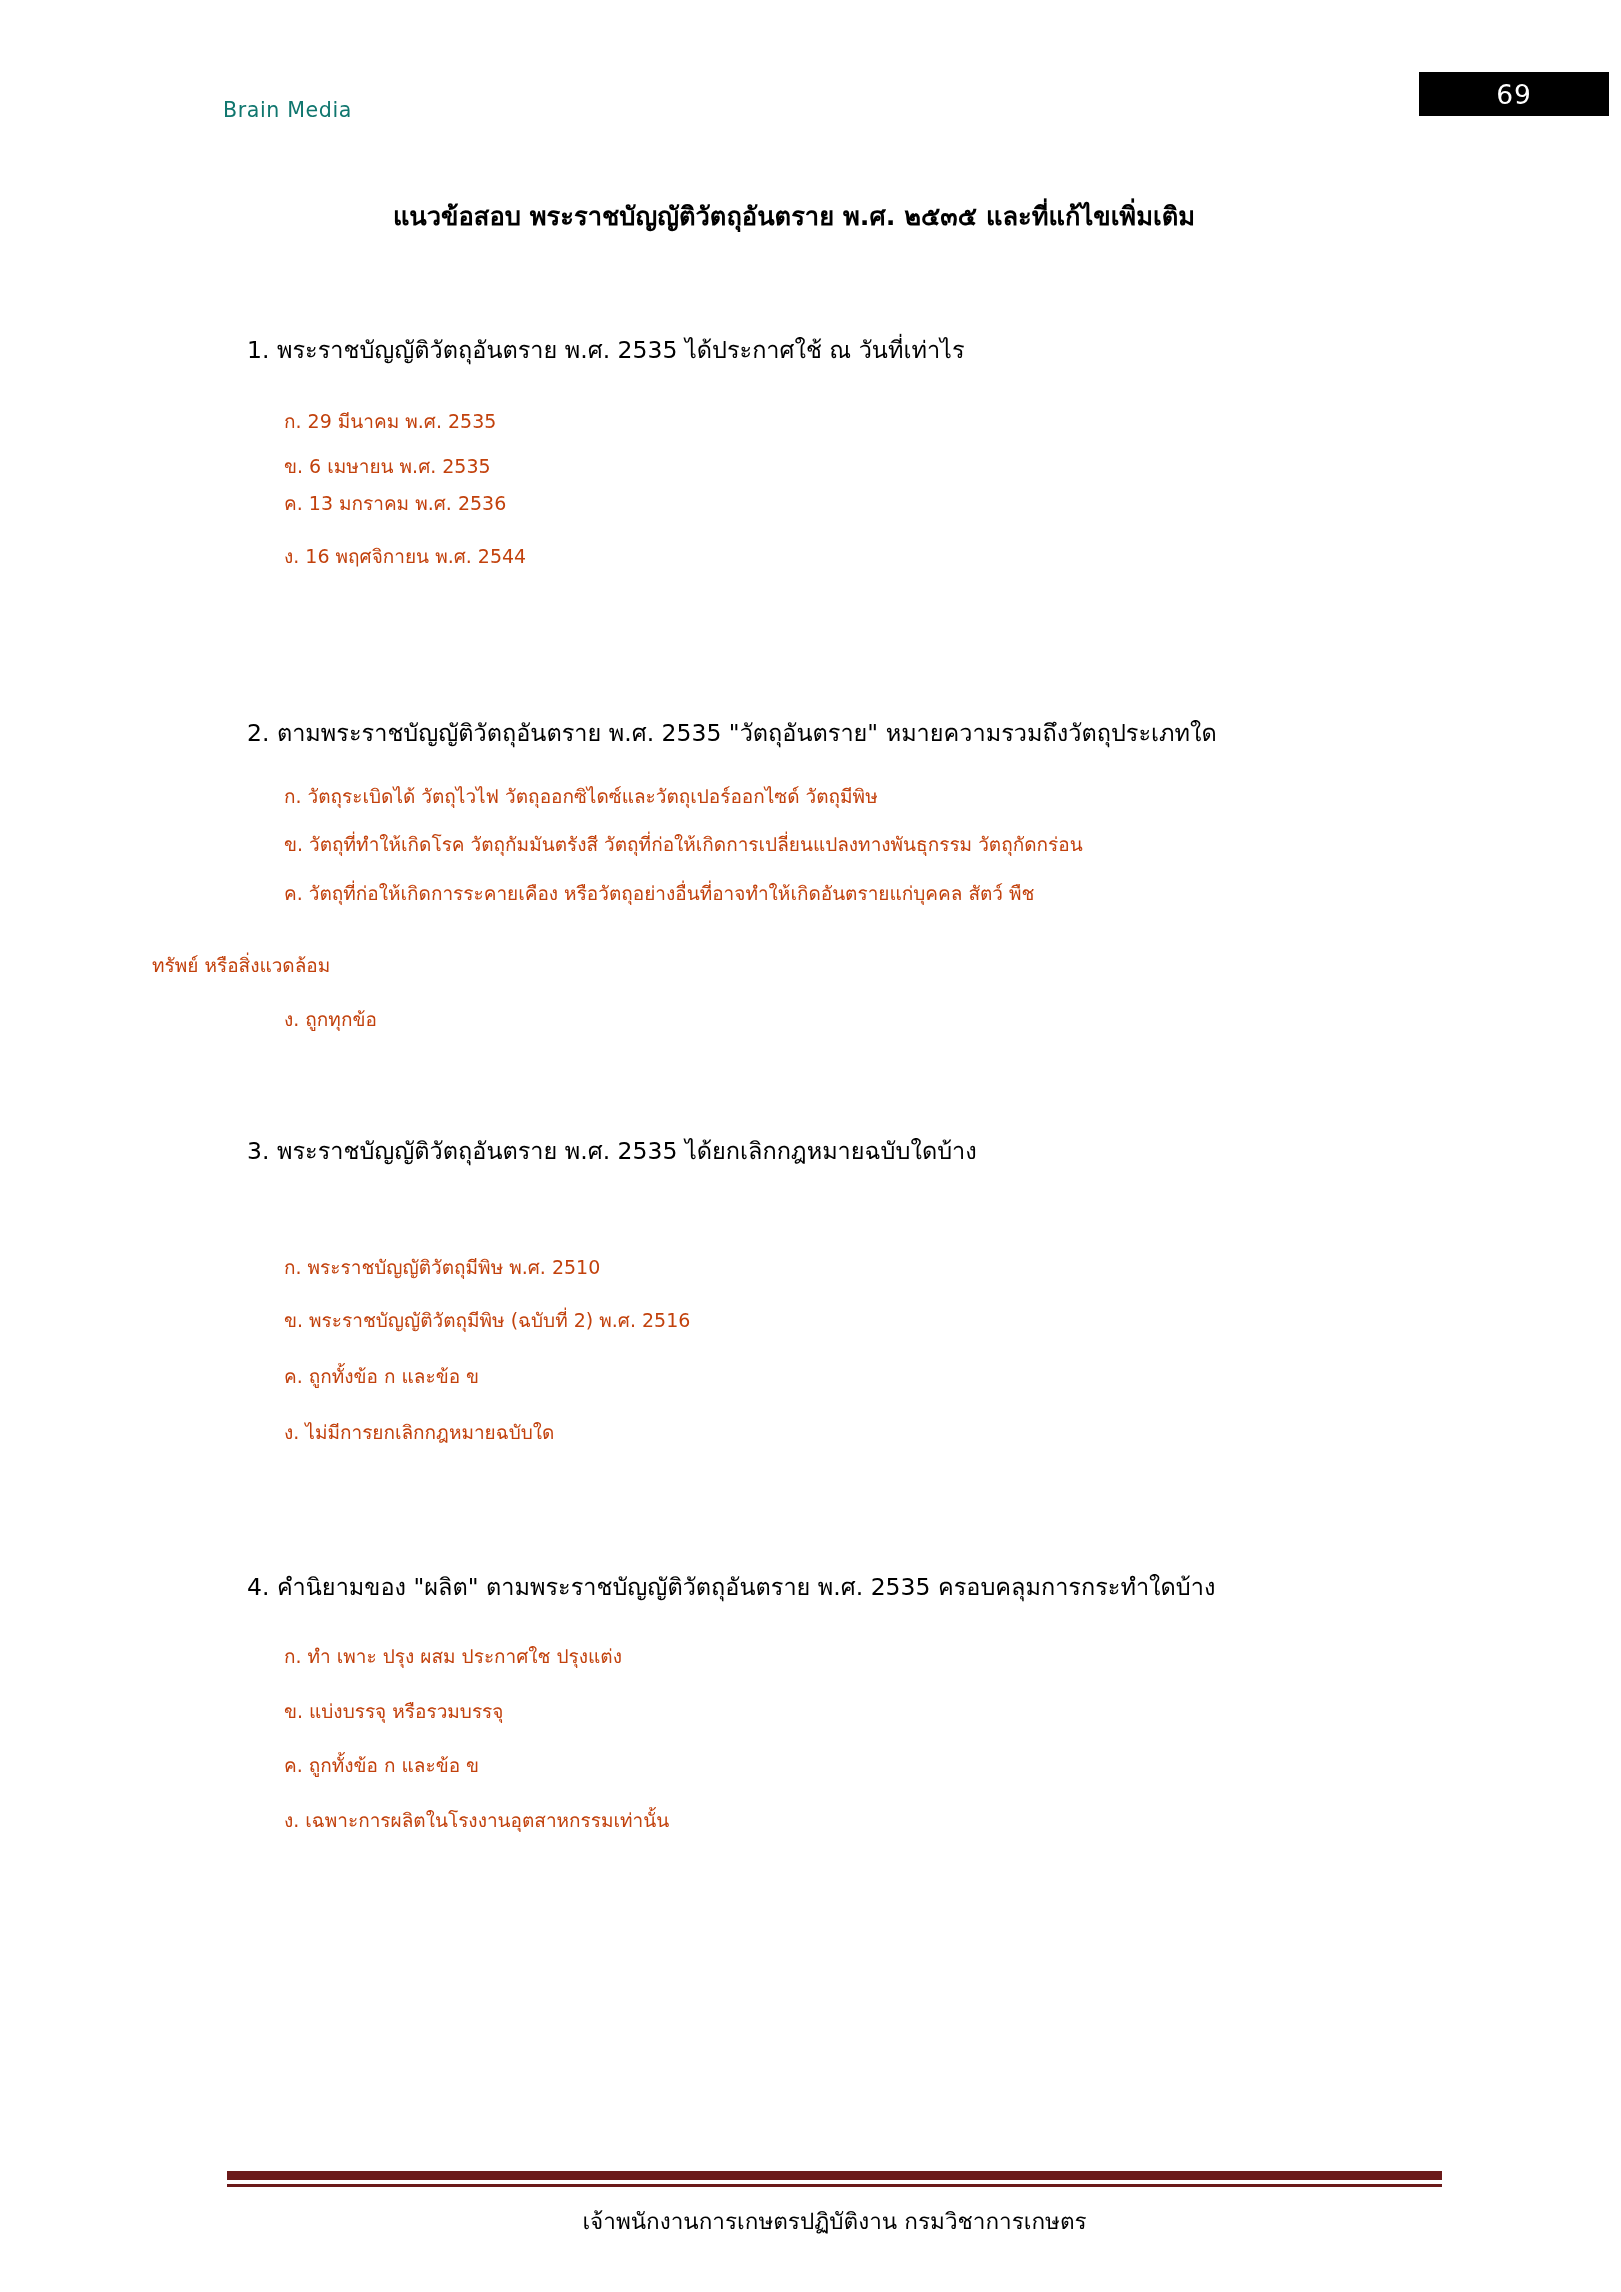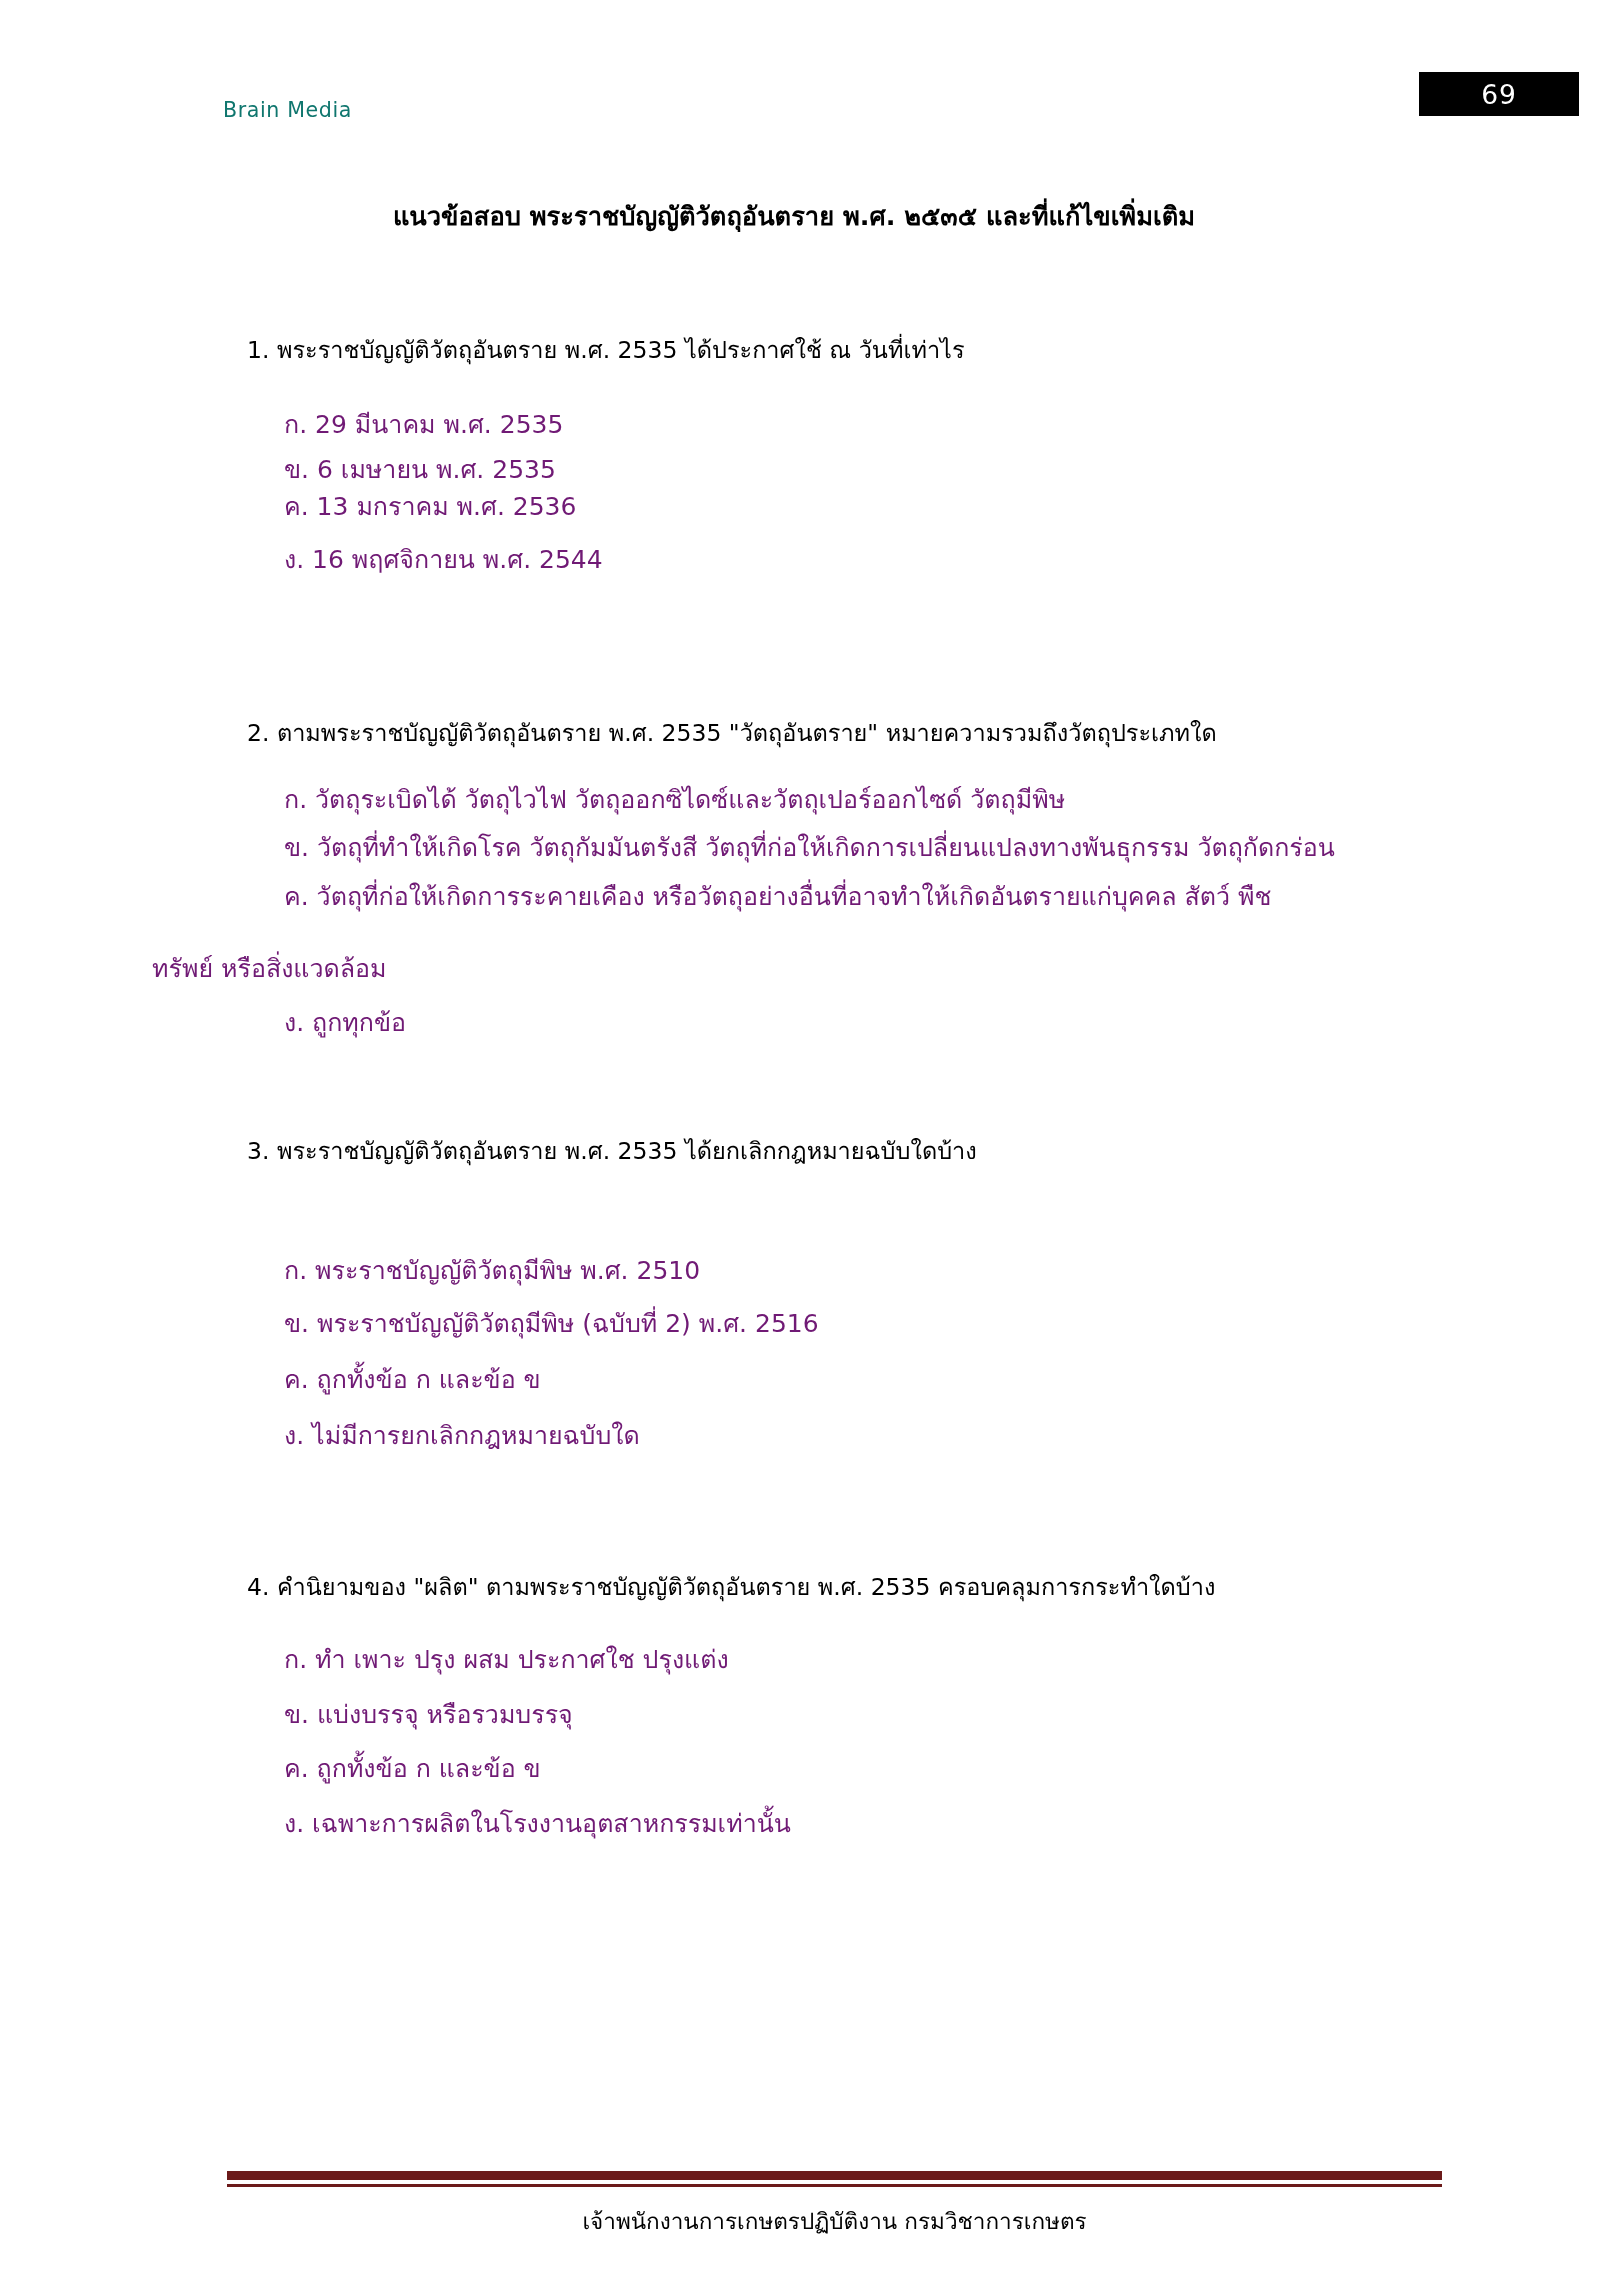--- a/index.html
+++ b/index.html
@@ -27,21 +27,21 @@
     letter-spacing: 0.6px;
     color: #0f766e;
     font-family: "DejaVu Sans", "Liberation Sans", sans-serif;
     white-space: nowrap;
   }
 
   .page-number-box {
     position: absolute;
     left: 1419px;
     top: 72px;
-    width: 160px;
+    width: 190px;
     height: 44px;
     background: #000000;
   }
 
   .page-number-box .pn {
     position: absolute;
     left: 0;
     right: 0;
     top: 50%;
     transform: translateY(-50%);
@@ -78,23 +78,23 @@
     line-height: 1.0;
     color: #000000;
     white-space: nowrap;
     margin-left: 20px;
   }
 
   .opt {
     position: absolute;
     left: 284px;
     width: 1225px;
-    font-size: 25px;
+    font-size: 19px;
     line-height: 1.0;
-    color: #701a75;
+    color: #c2410c;
     white-space: nowrap;
   }
 
   .opt.cont {
     left: 152px;
   }
 
   
   .footer-rule-thick {
     position: absolute;

